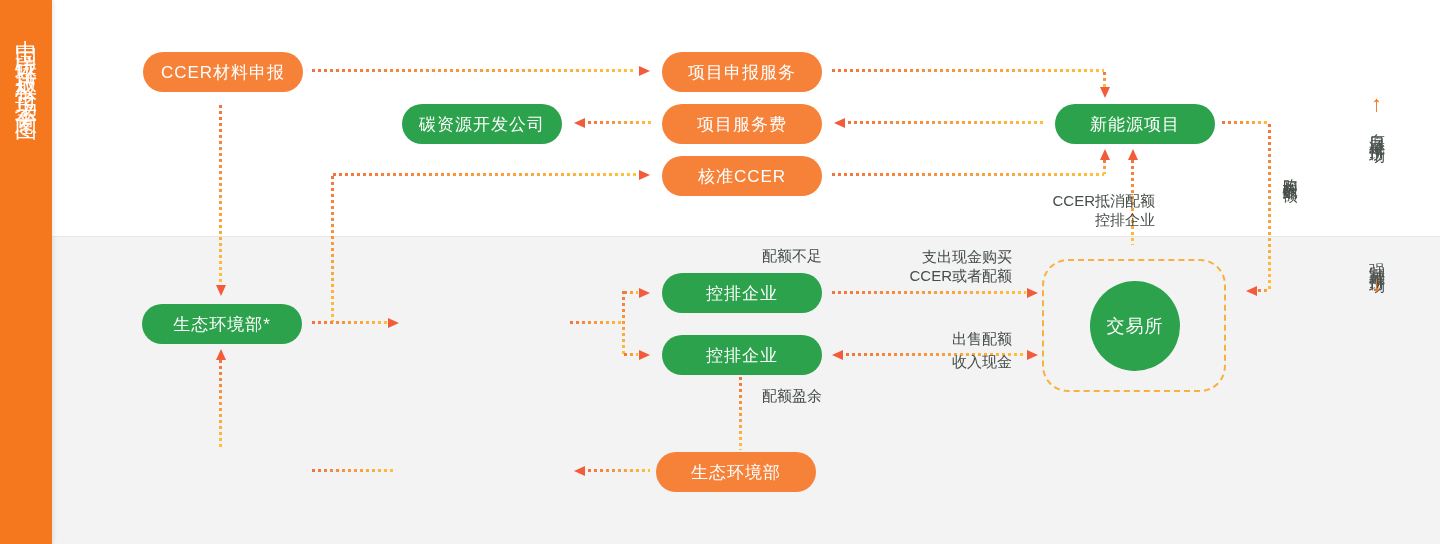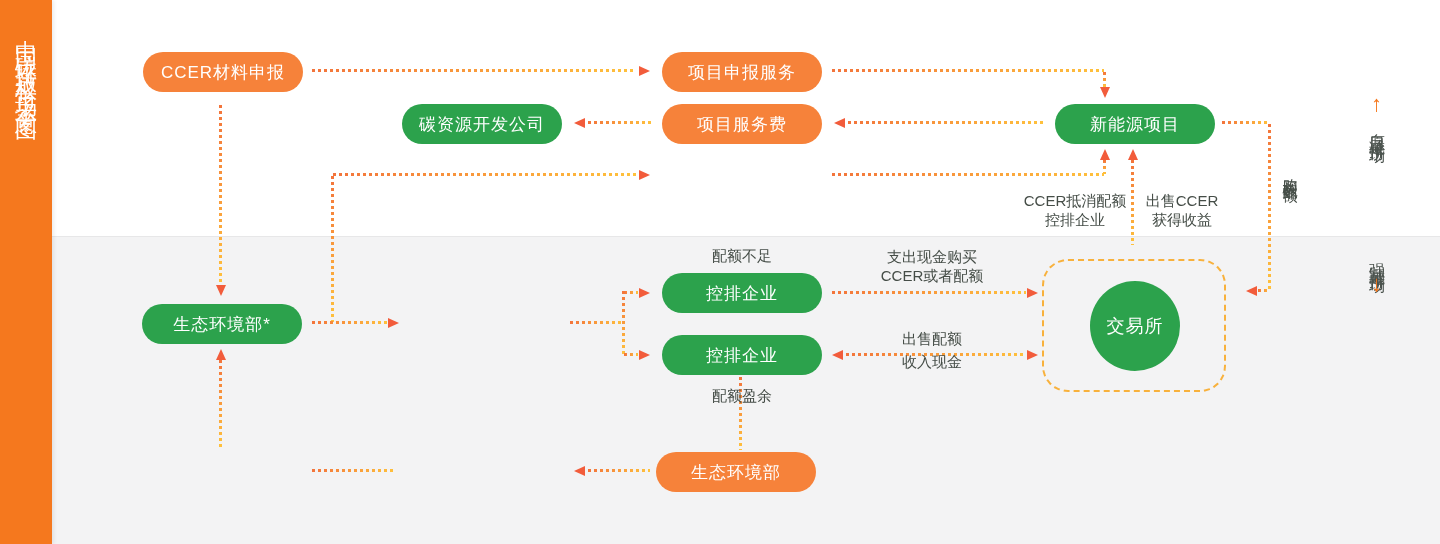--- a/index.html
+++ b/index.html
@@ -41,21 +41,21 @@
            mask:repeating-linear-gradient(180deg,#000 0 3px,transparent 3px 6px); }
   .arr { position:absolute; width:0; height:0; z-index:2; }
   .arr.r { border-top:5px solid transparent; border-bottom:5px solid transparent; border-left:11px solid #F25C3B; }
   .arr.l { border-top:5px solid transparent; border-bottom:5px solid transparent; border-right:11px solid #F25C3B; }
   .arr.u { border-left:5px solid transparent; border-right:5px solid transparent; border-bottom:11px solid #F25C3B; }
   .arr.d { border-left:5px solid transparent; border-right:5px solid transparent; border-top:11px solid #F25C3B; }
 
   
   .lbl { position:absolute; color:#454D47; font-size:15px; line-height:19px;
          text-align:center; z-index:4; white-space:nowrap; }
-  .lbl-wide { width:160px; }
+  .lbl-wide { width:160px;text-align:right; }
   .vtext { writing-mode:vertical-rl; text-orientation:upright; letter-spacing:2px; }
 
   
   .market { position:absolute; display:flex; flex-direction:column; align-items:center;
             gap:6px; z-index:4; }
   .market .mtext { writing-mode:vertical-rl; text-orientation:upright; color:#4B534E;
                    font-size:16px; letter-spacing:3px; }
   .market .marrow { color:#F5781E; font-size:22px; font-weight:bold; line-height:20px; }
 </style>
 </head>
@@ -125,44 +125,41 @@
 
   <div class="hline" style="left:312px;top:469px;width:84px"></div>
 
   <div class="vline" style="left:219px;top:360px;height:88px"></div>
   <div class="arr u" style="left:216px;top:349px"></div>
 
   <div class="pill orange" style="left:143px;top:52px">CCER材料申报</div>
   <div class="pill orange" style="left:662px;top:52px">项目申报服务</div>
   <div class="pill green" style="left:402px;top:104px">碳资源开发公司</div>
   <div class="pill orange" style="left:662px;top:104px">项目服务费</div>
+  <div class="pill orange" style="left:662px;top:156px">核准CCER</div>
   <div class="pill green" style="left:1055px;top:104px">新能源项目</div>
   <div class="pill green" style="left:142px;top:304px">生态环境部*</div>
   <div class="pill green" style="left:662px;top:273px">控排企业</div>
   <div class="pill green" style="left:662px;top:335px">控排企业</div>
   <div class="dashed-box"></div>
   <div class="circle" style="left:1090px;top:281px">交易所</div>
   <div class="pill orange" style="left:656px;top:452px">生态环境部</div>
 
   <div class="lbl lbl-wide" style="left:662px;top:246px">配额不足</div>
   <div class="lbl lbl-wide" style="left:662px;top:386px">配额盈余</div>
   <div class="lbl lbl-wide" style="left:852px;top:247px">
     <div>支出现金购买</div>
     <div>CCER或者配额</div>
   </div>
   <div class="lbl lbl-wide" style="left:852px;top:329px">出售配额</div>
   <div class="lbl lbl-wide" style="left:852px;top:352px">收入现金</div>
   <div class="lbl lbl-wide" style="left:995px;top:191px">
     <div>CCER抵消配额</div>
     <div>控排企业</div>
   </div>
-  <div class="lbl lbl-wide" style="left:1102px;top:191px">
-    <div>出售CCER</div>
-    <div>获得收益</div>
-  </div>
   <div class="lbl vtext" style="left:1281px;top:167px">购买碳配额</div>
 
   <div class="market" style="left:1366px;top:94px">
     <div class="marrow">↑</div>
     <div class="mtext">自愿减排市场</div>
   </div>
   <div class="market" style="left:1366px;top:250px">
     <div class="mtext">强制减排市场</div>
     <div class="marrow">↓</div>
   </div>

